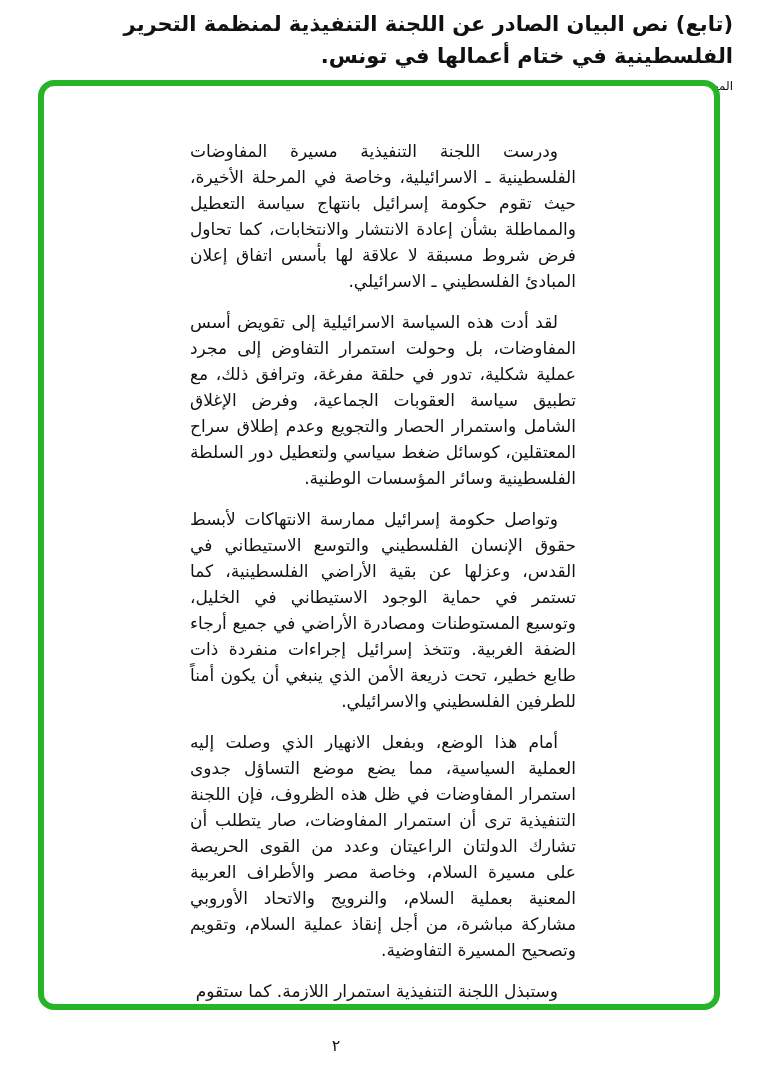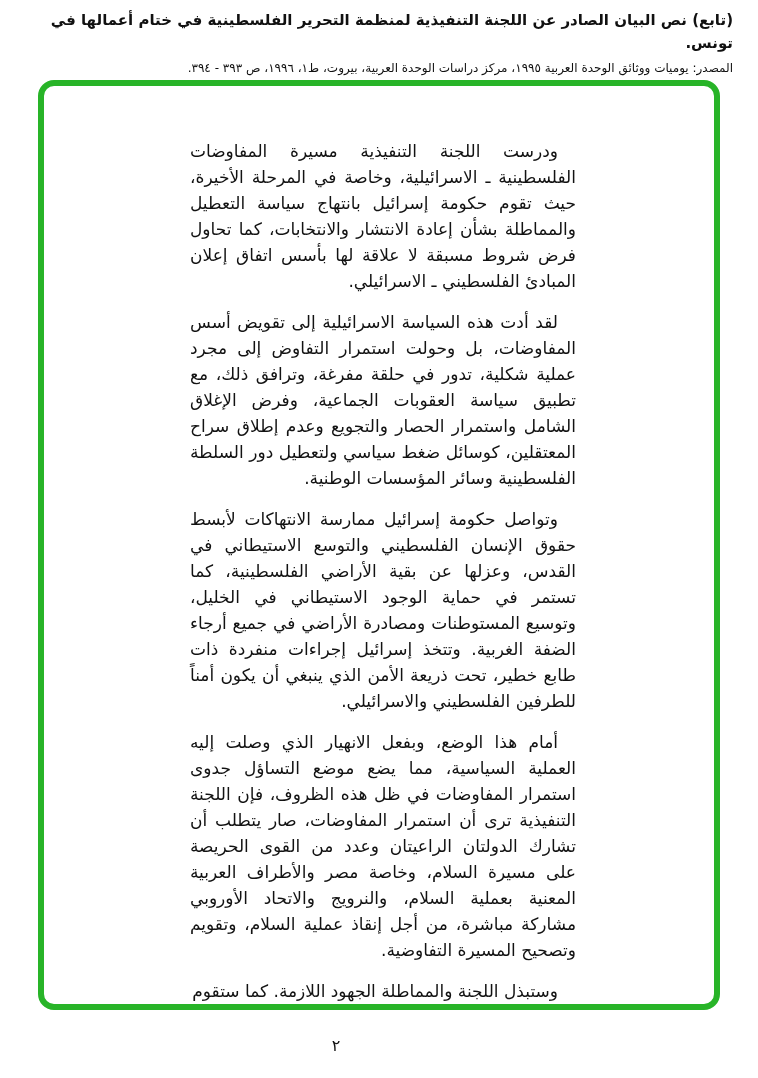--- a/index.html
+++ b/index.html
@@ -1,21 +1,21 @@
 <!DOCTYPE html>
 <html lang="ar"><head>
 <meta charset="utf-8">
 <style>
   html,body{margin:0;padding:0;}
   body{
     width:758px;height:1078px;position:relative;background:#ffffff;
     font-family:"DejaVu Sans", sans-serif;color:#111;overflow:hidden;
   }
   .header{direction:rtl;text-align:right;padding:9px 25px 0 20px;}
-  .title{font-weight:bold;font-size:15px;line-height:1.5;letter-spacing:0;}
+  .title{font-weight:bold;font-size:21px;line-height:1.5;letter-spacing:0;}
   .source{font-weight:normal;font-size:12px;line-height:1.5;margin-top:5px;}
   .doc-box{
     position:absolute;left:38px;top:80px;width:682px;height:930px;
     box-sizing:border-box;border:6px solid #28b428;border-radius:16px;
     background:#ffffff;
     padding-left:8px;
   }
   .doc-text{
     direction:rtl;text-align:justify;
     margin:52px 138px 0 138px;
@@ -34,17 +34,17 @@
   <div class="title">(تابع) نص البيان الصادر عن اللجنة التنفيذية لمنظمة التحرير الفلسطينية في ختام أعمالها في تونس.</div>
   <div class="source">المصدر: يوميات ووثائق الوحدة العربية ١٩٩٥،  مركز دراسات الوحدة العربية، بيروت، ط١، ١٩٩٦، ص ٣٩٣ - ٣٩٤.</div>
 </div>
 
 <div class="doc-box" style="border-color: rgb(40, 180, 40);">
   <div class="doc-text" dir="rtl">
     <p>ودرست اللجنة التنفيذية مسيرة المفاوضات الفلسطينية ـ الاسرائيلية، وخاصة في المرحلة الأخيرة، حيث تقوم حكومة إسرائيل بانتهاج سياسة التعطيل والمماطلة بشأن إعادة الانتشار والانتخابات، كما تحاول فرض شروط مسبقة لا علاقة لها بأسس اتفاق إعلان المبادئ الفلسطيني ـ الاسرائيلي.</p>
     <p>لقد أدت هذه السياسة الاسرائيلية إلى تقويض أسس المفاوضات، بل وحولت استمرار التفاوض إلى مجرد عملية شكلية، تدور في حلقة مفرغة، وترافق ذلك، مع تطبيق سياسة العقوبات الجماعية، وفرض الإغلاق الشامل واستمرار الحصار والتجويع وعدم إطلاق سراح المعتقلين، كوسائل ضغط سياسي ولتعطيل دور السلطة الفلسطينية وسائر المؤسسات الوطنية.</p>
     <p>وتواصل حكومة إسرائيل ممارسة الانتهاكات لأبسط حقوق الإنسان الفلسطيني والتوسع الاستيطاني في القدس، وعزلها عن بقية الأراضي الفلسطينية، كما تستمر في حماية الوجود الاستيطاني في الخليل، وتوسيع المستوطنات ومصادرة الأراضي في جميع أرجاء الضفة الغربية. وتتخذ إسرائيل إجراءات منفردة ذات طابع خطير، تحت ذريعة الأمن الذي ينبغي أن يكون أمناً للطرفين الفلسطيني والاسرائيلي.</p>
     <p>أمام هذا الوضع، وبفعل الانهيار الذي وصلت إليه العملية السياسية، مما يضع موضع التساؤل جدوى استمرار المفاوضات في ظل هذه الظروف، فإن اللجنة التنفيذية ترى أن استمرار المفاوضات، صار يتطلب أن تشارك الدولتان الراعيتان وعدد من القوى الحريصة على مسيرة السلام، وخاصة مصر والأطراف العربية المعنية بعملية السلام، والنرويج والاتحاد الأوروبي مشاركة مباشرة، من أجل إنقاذ عملية السلام، وتقويم وتصحيح المسيرة التفاوضية.</p>
-    <p>وستبذل اللجنة والمماطلة الجهود اللازمة. كما ستقوم</p>
+    <p>وستبذل اللجنة التنفيذية استمرار اللازمة. كما ستقوم</p>
   </div>
 </div>
 
 <div class="page-num">٢</div>
 
 </body></html>

